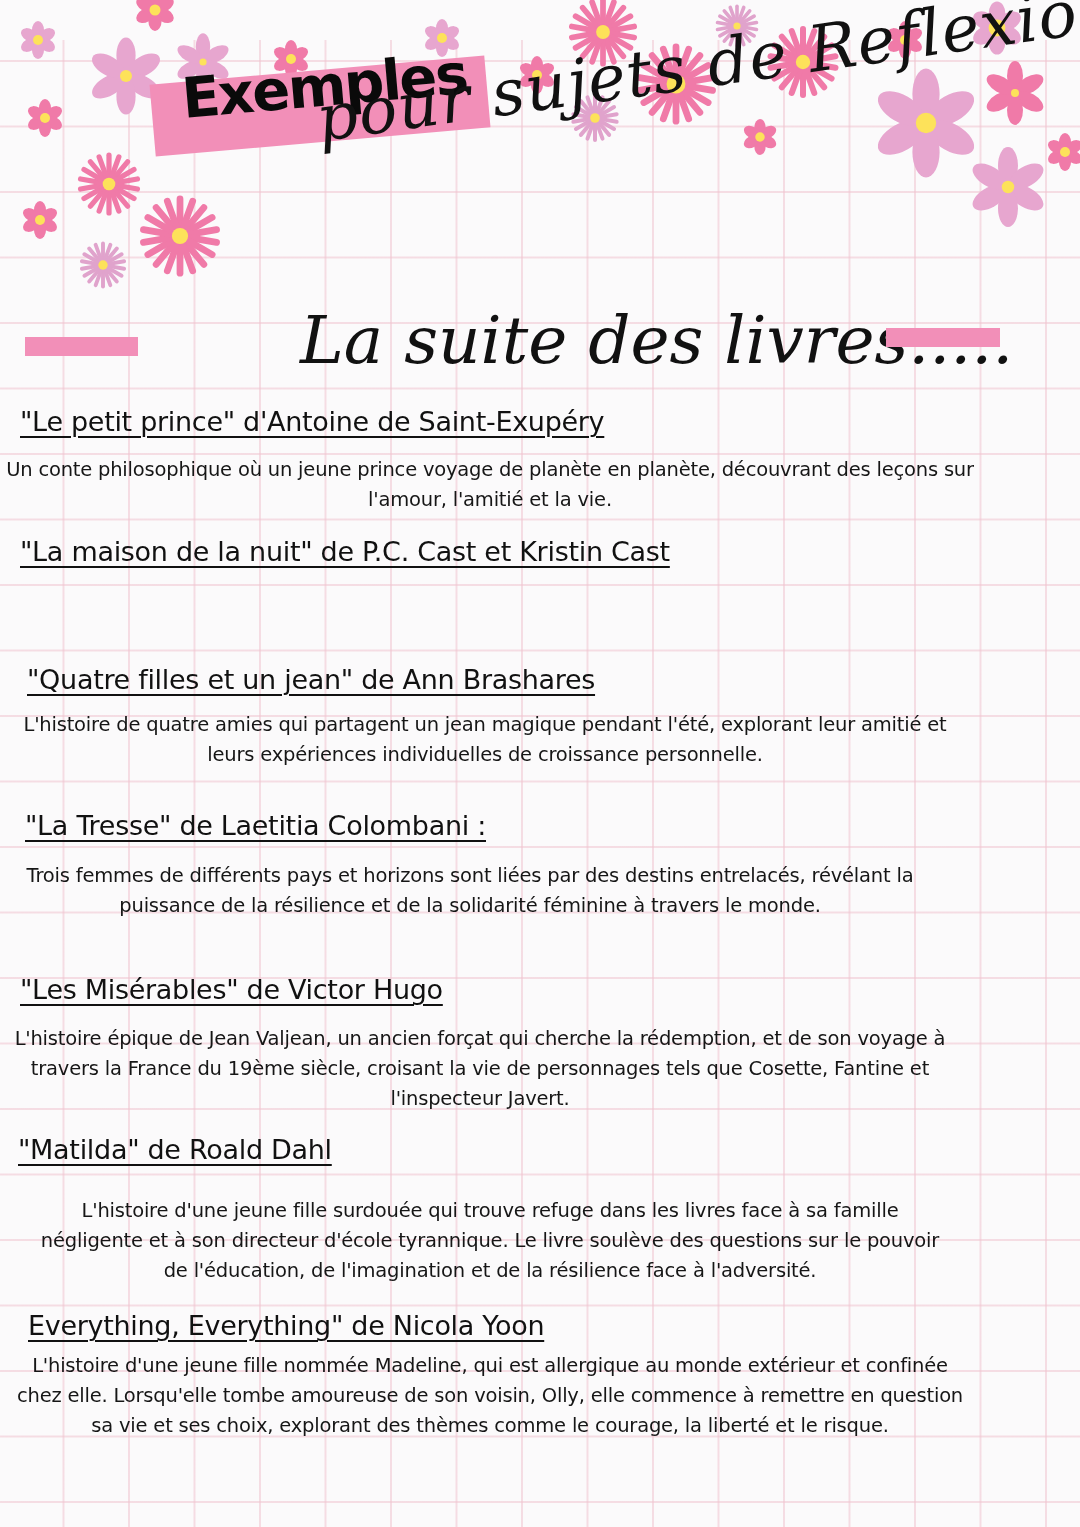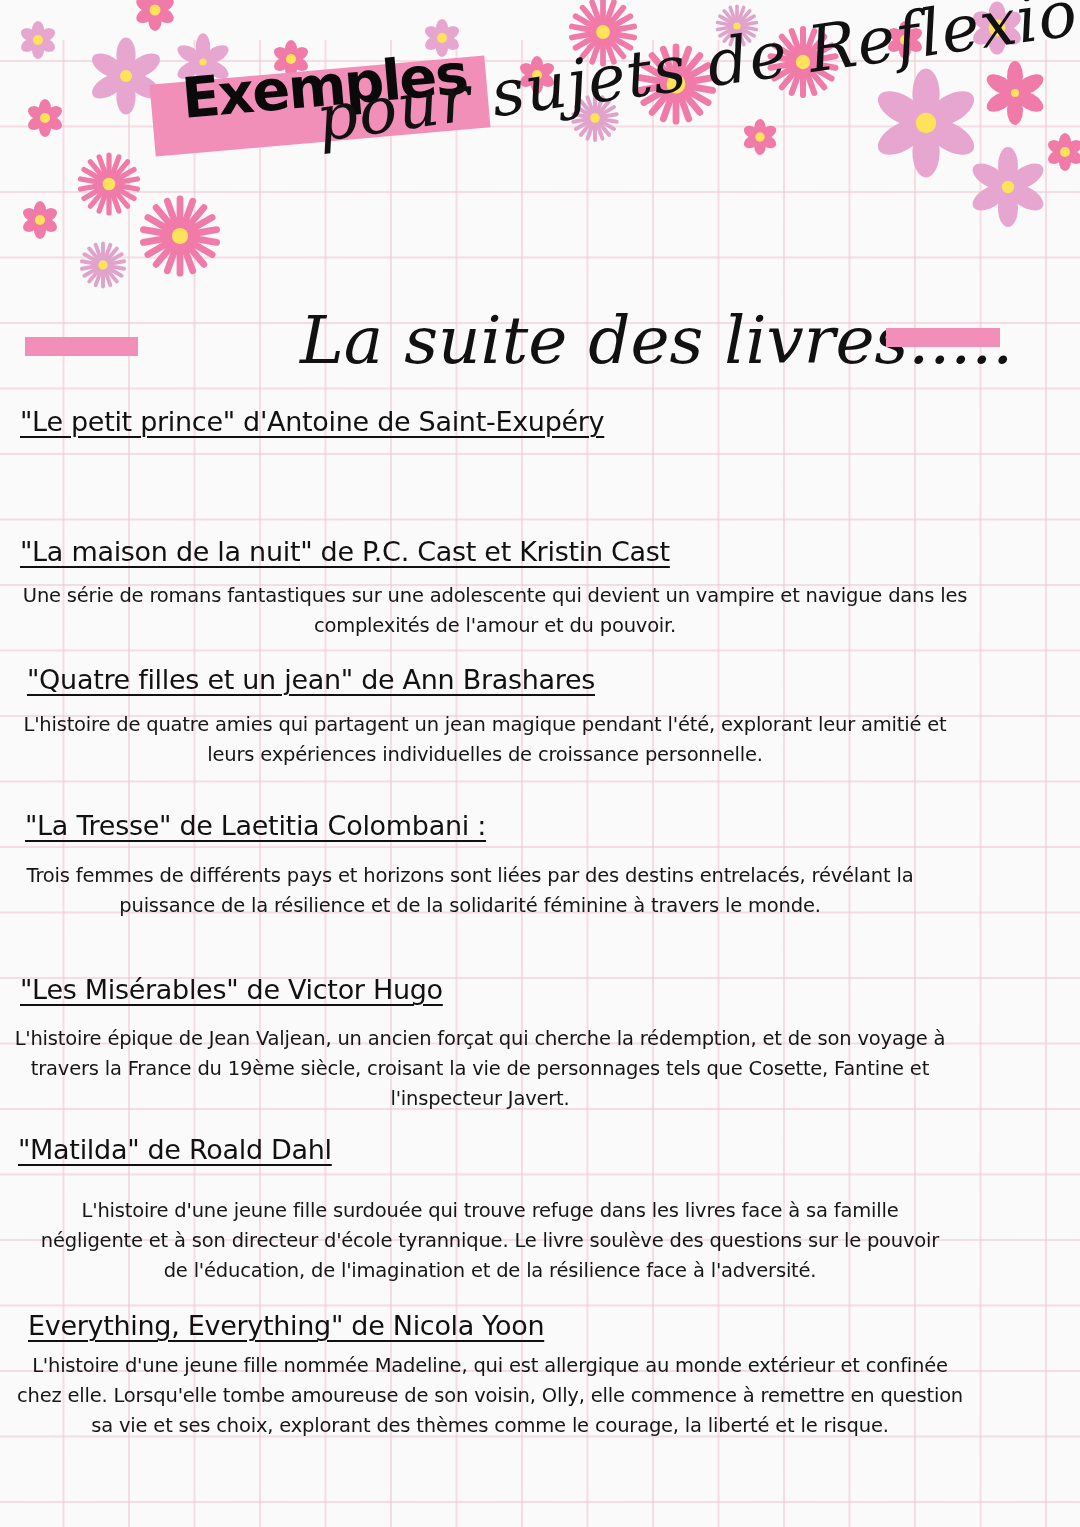--- a/index.html
+++ b/index.html
@@ -217,25 +217,25 @@
 </div>
 
 <div class="section-header">
   <div class="pink-bar bar-left"></div>
   <div class="section-title">La suite des livres.....</div>
   <div class="pink-bar bar-right"></div>
 </div>
 
 <div class="book" style="left:0;top:404px;width:1080px;height:120px">
   <div class="book-title" style="left:20px;top:2px">"Le petit prince" d'Antoine de Saint-Exupéry</div>
+  <div class="book-desc" style="top:51px">Un conte philosophique où un jeune prince voyage de planète en planète, découvrant des leçons sur l'amour, l'amitié et la vie.</div>
 </div>
 
 <div class="book" style="left:0;top:534px;width:1080px;height:120px">
   <div class="book-title" style="left:20px;top:2px">"La maison de la nuit" de P.C. Cast et Kristin Cast</div>
-  <div class="book-desc" style="top:47px;left:5px">Une série de romans fantastiques sur une adolescente qui devient un vampire et navigue dans les complexités de l'amour et du pouvoir.</div>
 </div>
 
 <div class="book" style="left:0;top:662px;width:1080px;height:120px">
   <div class="book-title" style="left:27px;top:2px">"Quatre filles et un jean" de Ann Brashares</div>
   <div class="book-desc" style="top:48px;left:-5px;padding:0 18px">L'histoire de quatre amies qui partagent un jean magique pendant l'été, explorant leur amitié et leurs expériences individuelles de croissance personnelle.</div>
 </div>
 
 <div class="book" style="left:0;top:808px;width:1080px;height:120px">
   <div class="book-title" style="left:25px;top:2px">"La Tresse" de Laetitia Colombani :</div>
   <div class="book-desc" style="top:53px;left:-20px;padding:0 8px">Trois femmes de différents pays et horizons sont liées par des destins entrelacés, révélant la puissance de la résilience et de la solidarité féminine à travers le monde.</div>

